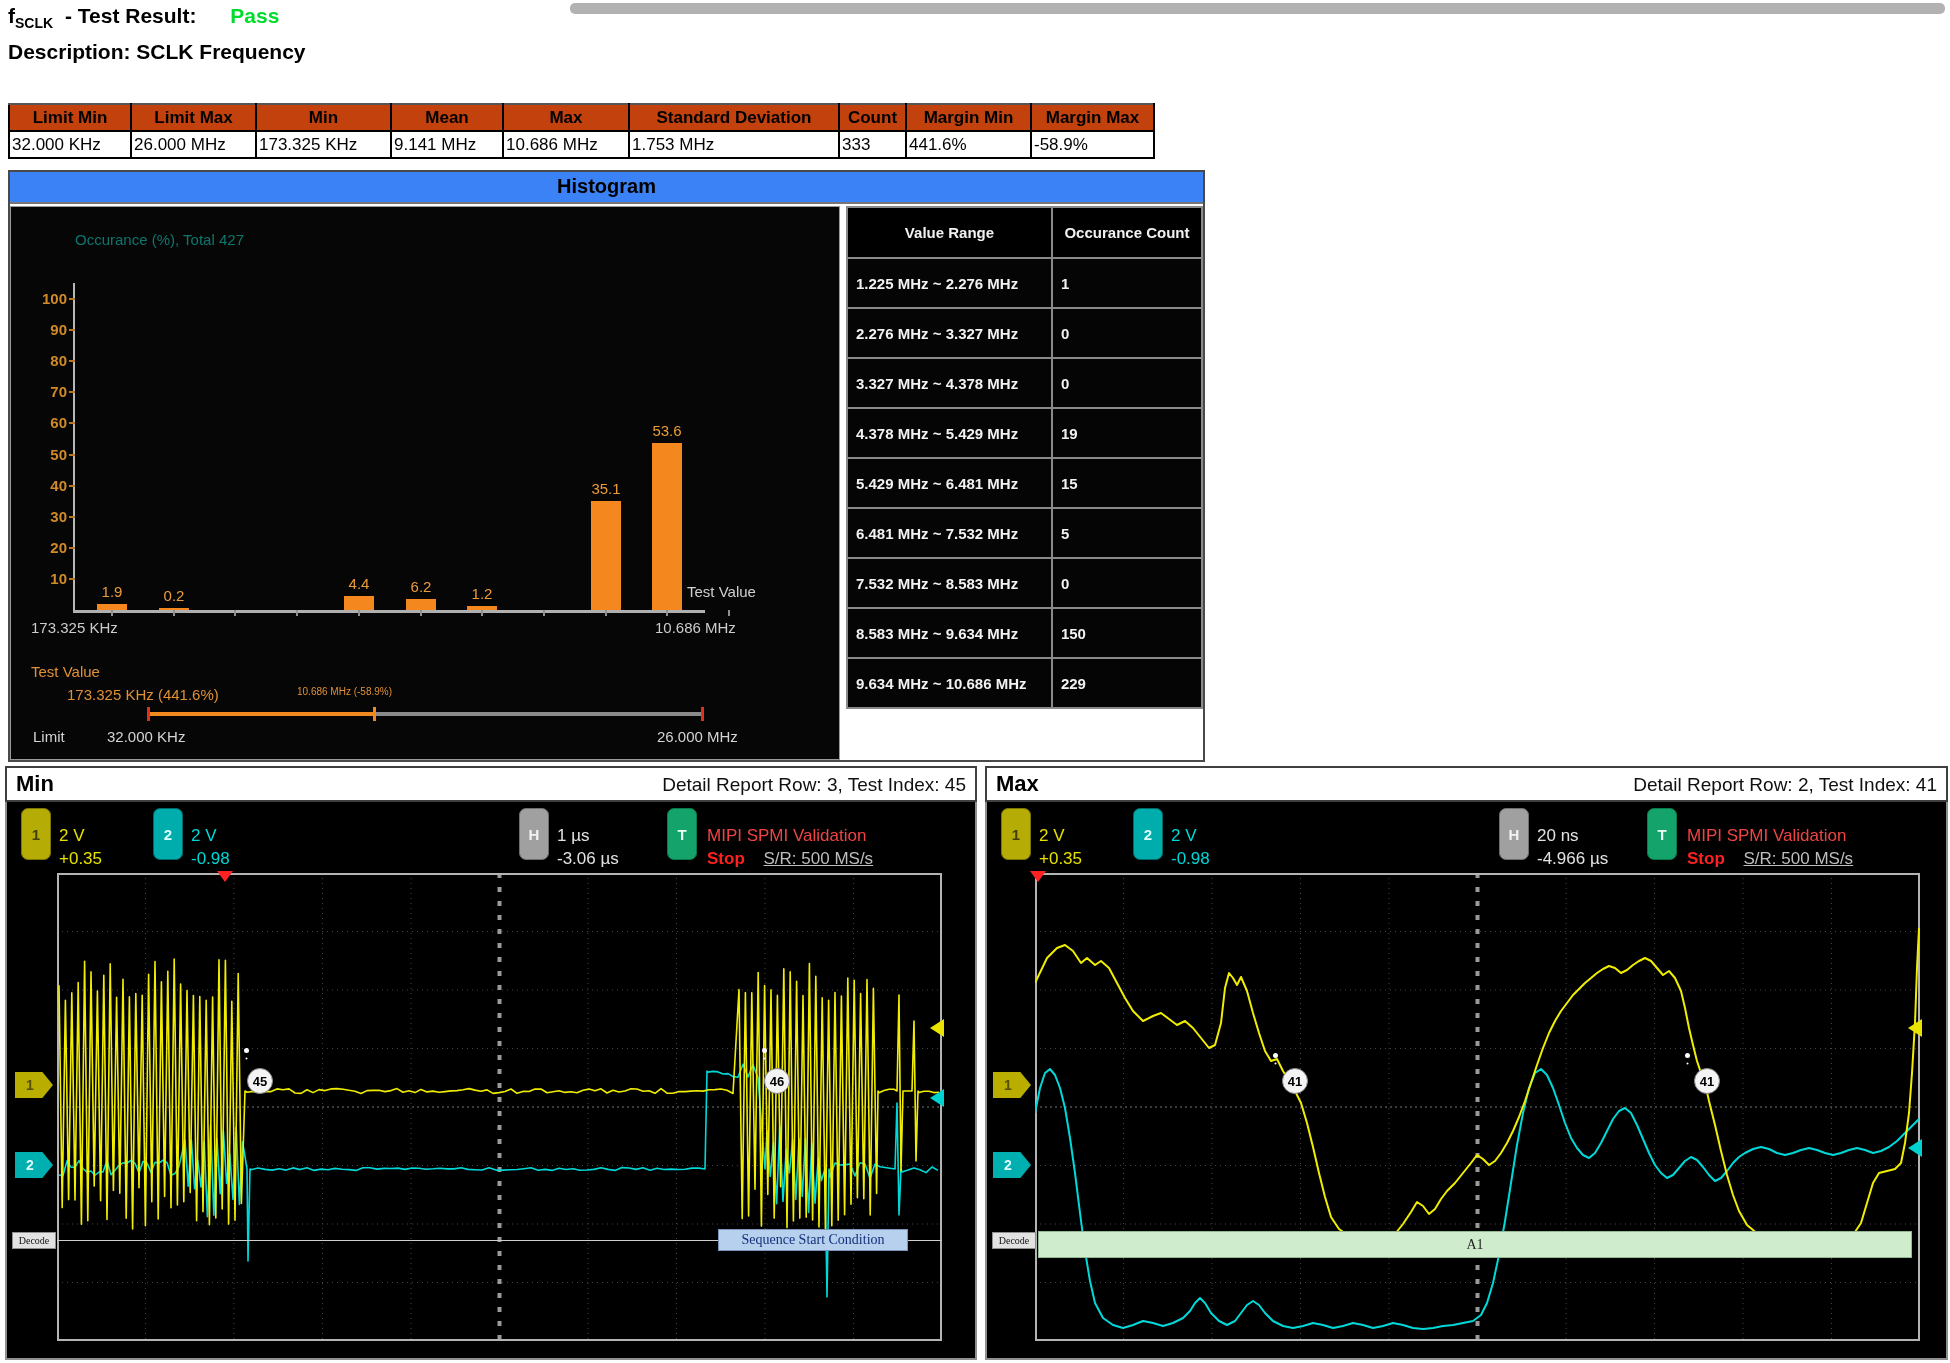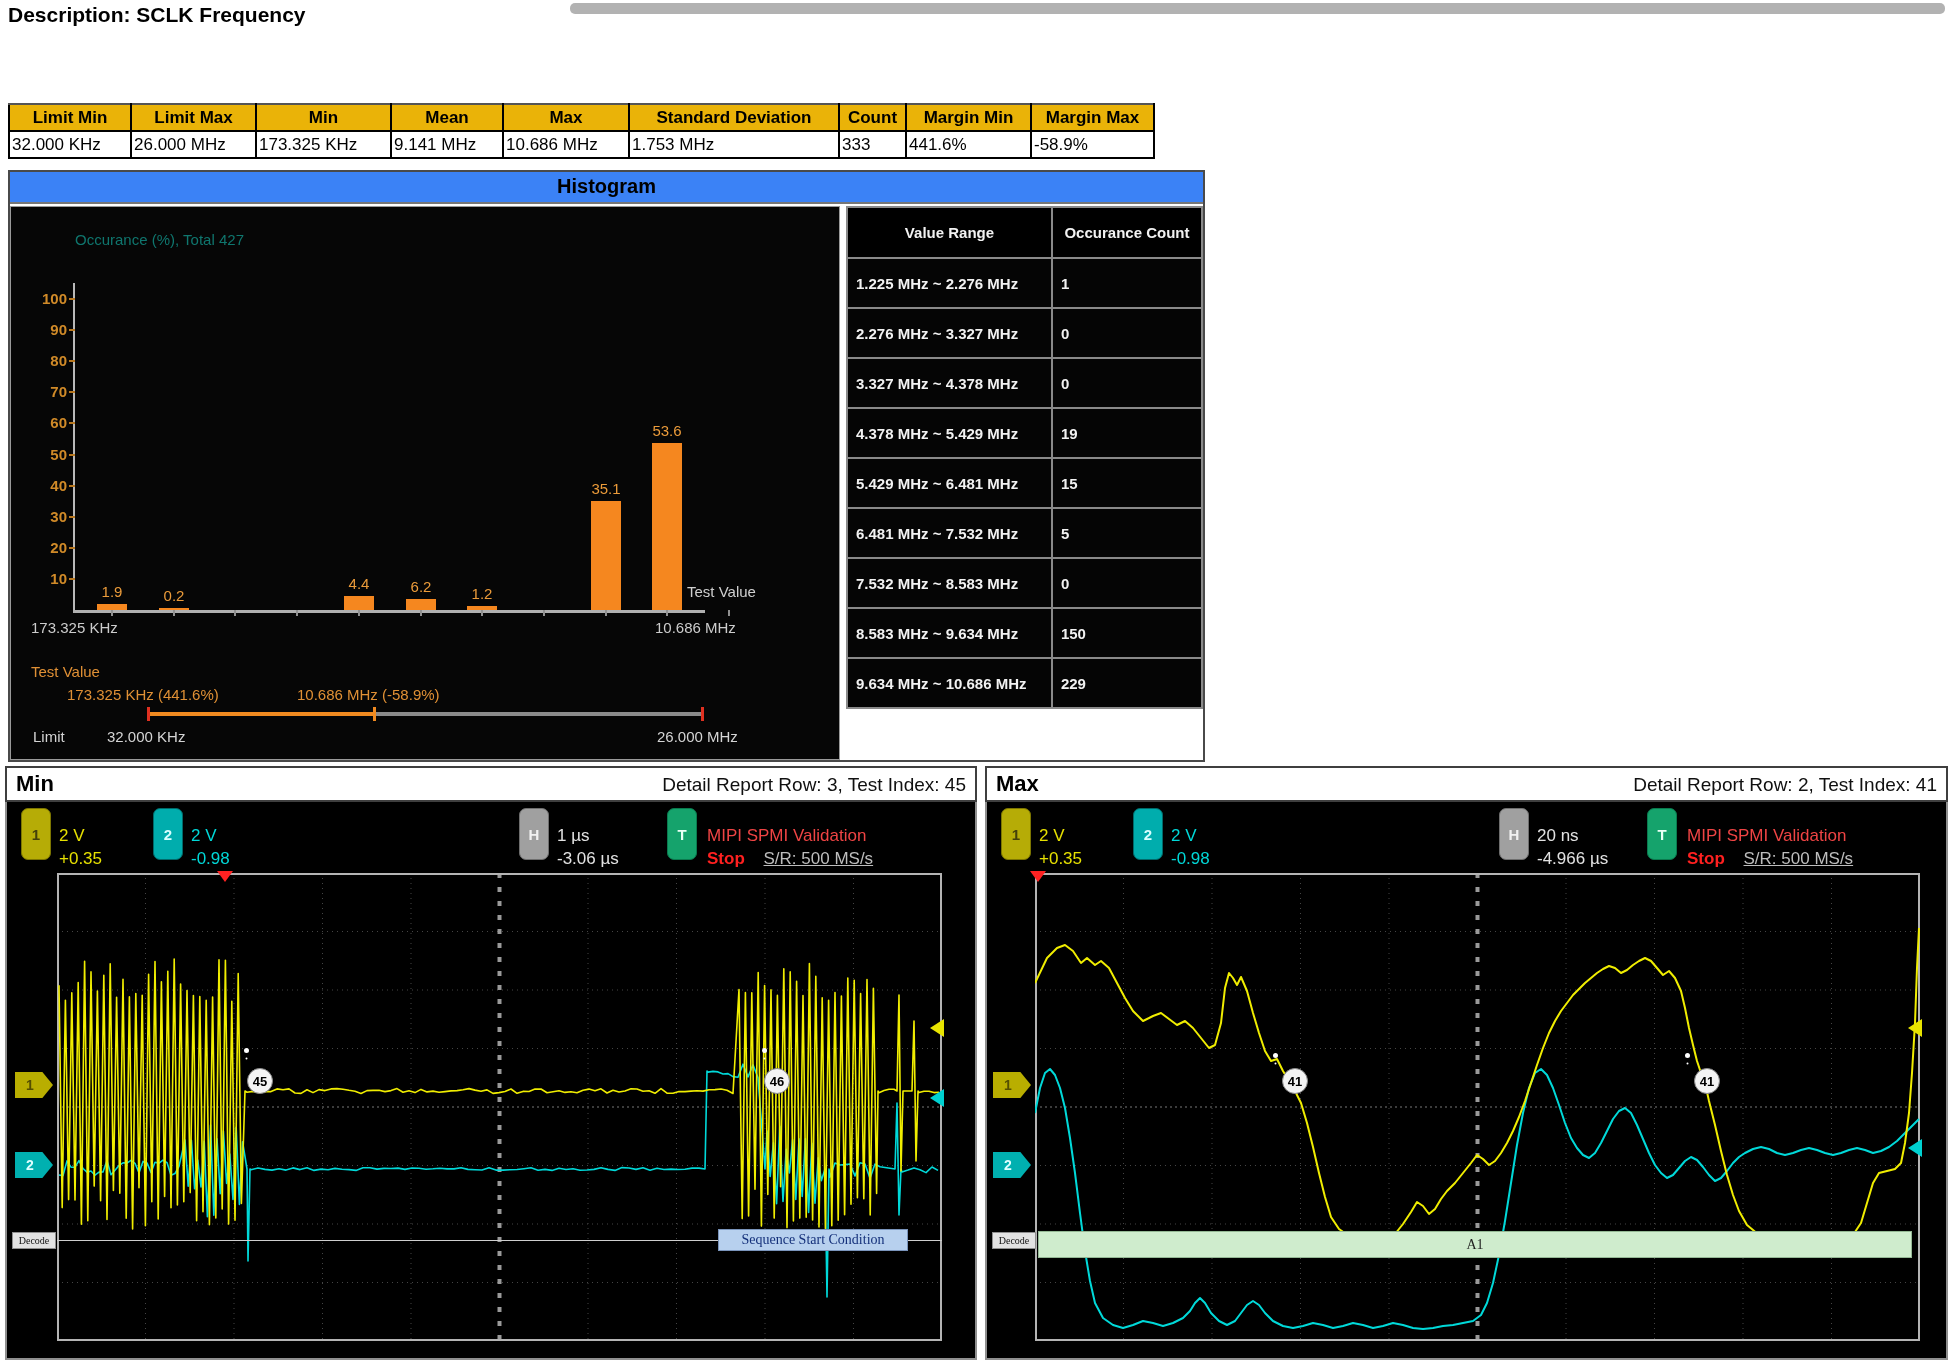--- a/index.html
+++ b/index.html
@@ -15,21 +15,21 @@
   .hdr { position:absolute; left:8px; top:1px; }
   .hdr-line1 { font-size:21px; font-weight:bold; line-height:30px; white-space:nowrap; }
   .hdr-line1 sub { font-size:14px; font-weight:bold; }
   .pass { color:#00dd2c; margin-left:28px; }
   .rlabel { margin-left:6px; }
   .hdr-line2 { font-size:21px; font-weight:bold; line-height:28px; }
 
   
   table.stats { position:absolute; left:8px; top:103px; border-collapse:collapse; table-layout:fixed; }
   table.stats th, table.stats td { border:2px solid #000; height:27px; font-size:17px; overflow:hidden; white-space:nowrap; }
-  table.stats th { background:#eab308; font-weight:bold; text-align:center; border-top-color:#555; }
+  table.stats th { background:#c2410c; font-weight:bold; text-align:center; border-top-color:#555; }
   table.stats td { background:#fff; text-align:left; padding-left:2px; }
 
   
   .histo-wrap { position:absolute; left:8px; top:170px; width:1197px; border:2px solid #4a4a4a; background:#fff; }
   .histo-title { height:32px; line-height:29px; text-align:center; background:#3b82f6;
                  border-bottom:2px solid #777; font-size:20px; font-weight:bold; }
   .histo-row { position:relative; height:556px; }
   .histo-panel { position:absolute; left:0; top:2px; width:830px; height:554px;
                  background:#060606; border:1px solid #9a9a9a; }
   .occur-label { position:absolute; left:64px; top:24px; font-size:15px; color:#0f766e; }
@@ -38,21 +38,21 @@
   .yaxis { position:absolute; left:62px; top:76px; width:2px; height:328px; background:#b8b8b8; }
   .xaxis { position:absolute; left:62px; top:403px; width:632px; height:3px; background:#b0b0b0; }
   .xaxis-tick { position:absolute; width:2px; height:6px; top:403px; background:#909090; }
   .bar { position:absolute; background:#f5871f; width:30px; }
   .bar-label { position:absolute; width:56px; text-align:center; font-size:15px; color:#eb9b3a; }
   .testvalue-axis { position:absolute; left:676px; top:376px; font-size:15px; color:#cfcfcf; }
   .x-min { position:absolute; left:20px;  top:412px; font-size:15px; color:#cccccc; }
   .x-max { position:absolute; left:644px; top:412px; font-size:15px; color:#cccccc; }
   .tv-label { position:absolute; left:20px; top:456px; font-size:15px; color:#e09035; }
   .tv-min { position:absolute; left:56px;  top:479px; font-size:15px; color:#e09035; }
-  .tv-max { position:absolute; left:286px; top:479px; font-size:15px; color:#e09035; }
+  .tv-max { position:absolute; left:286px; top:479px; font-size:10px; color:#e09035; }
   .lim-base   { position:absolute; left:138px; top:505px; width:554px; height:4px; background:#8a8a8a; }
   .lim-orange { position:absolute; left:138px; top:505px; width:226px; height:4px; background:#f08a20; }
   .lim-tick { position:absolute; top:500px; width:3px; height:14px; }
   .limit-label { position:absolute; left:22px; top:521px; font-size:15px; color:#d4d4d4; }
   .limit-min { position:absolute; left:96px;  top:521px; font-size:15px; color:#d4d4d4; }
   .limit-max { position:absolute; left:646px; top:521px; font-size:15px; color:#d4d4d4; }
 
   table.vrange { position:absolute; left:836px; top:2px; border-collapse:collapse; table-layout:fixed; background:#000; }
   table.vrange th, table.vrange td { border:2px solid #8a8a8a; color:#f2f2f2; font-size:15px;
                  white-space:nowrap; overflow:hidden; }
@@ -104,20 +104,25 @@
   .mint-bar { position:absolute; left:51px; top:429px; width:874px; height:27px; background:#cfeccd;
               border:1px solid #94b894; color:#1d1d1d; font-family:"Liberation Serif",serif;
               font-size:14px; display:flex; align-items:center; justify-content:center; }
 </style>
 </head>
 <body>
 
 <div class="artifact"></div>
 
 <div class="hdr">
+  <div class="hdr-line1">
+    <span>f</span><sub>SCLK</sub>
+    <span class="rlabel">- Test Result:</span>
+    <span class="pass">Pass</span>
+  </div>
   <div class="hdr-line2">Description: SCLK Frequency</div>
 </div>
 
 <table class="stats">
   <colgroup>
     <col style="width:122px">
       <col style="width:125px">
       <col style="width:135px">
       <col style="width:112px">
     <col style="width:126px">

